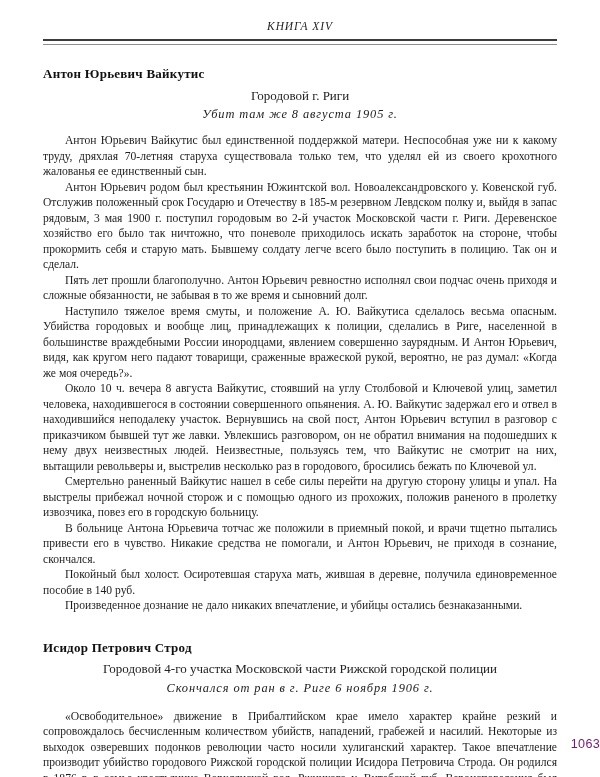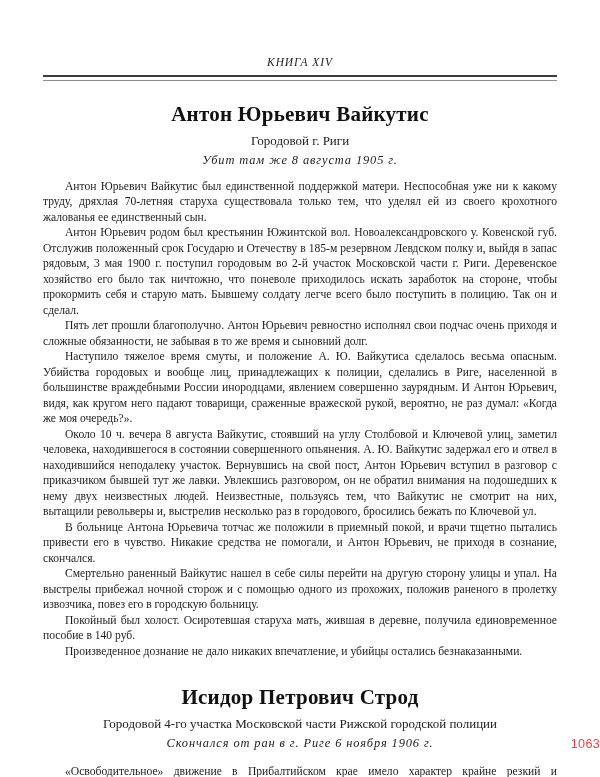--- a/index.html
+++ b/index.html
@@ -23,21 +23,21 @@
   .content {
     position: absolute;
     left: 43px;
     top: 0;
     width: 514px;
     height: 777px;
   }
 
   
   .running-header {
-    padding-top: 52px;
+    padding-top: 16px;
     text-align: center;
   }
   .running-header .header-title {
     font-style: italic;
     font-size: 11.5px;
     letter-spacing: 0.9px;
     color: #232323;
     line-height: 1;
     display: inline-block;
   }
@@ -48,23 +48,22 @@
     border-top: 2px solid #3c3c3c;
     border-bottom: 1px solid #8d8d8d;
     box-sizing: content-box;
   }
 
   
   .article { margin-top: 0; }
   .article.second { margin-top: 26px; }
 
   .article-title {
-    text-align: center;
     font-weight: bold;
-    font-size: 21px;
+    font-size: 13px;
     letter-spacing: 0.25px;
     margin-top: 21px;
     line-height: 1.2;
     color: #111111;
   }
   .article-subtitle {
     text-align: center;
     font-size: 13px;
     margin-top: 6px;
     line-height: 1.2;
@@ -95,21 +94,21 @@
     hyphens: manual;
   }
 
   
   .folio {
     position: absolute;
     right: 0;
     bottom: 26px;
     font-size: 12.6px;
     font-family: "Liberation Sans", "DejaVu Sans", sans-serif;
-    color: #ef4444;
+    color: #701a75;
     letter-spacing: 0.3px;
   }
 </style>
 </head>
 <body>
 
 <div class="page">
   <div class="content">
 
     <div class="running-header">
@@ -121,22 +120,22 @@
       <div class="article-title">Антон Юрьевич Вайкутис</div>
       <div class="article-subtitle">Городовой г. Риги</div>
       <div class="article-dateline">Убит там же 8 августа 1905 г.</div>
 
       <div class="body-block">
         <p class="para">Антон Юрьевич Вайкутис был единственной поддержкой матери. Неспособная уже ни к какому труду, дряхлая 70-летняя старуха существовала только тем, что уделял ей из своего крохотного жалованья ее единственный сын.</p>
         <p class="para">Антон Юрьевич родом был крестьянин Южинтской вол. Новоалександровского у. Ковенской губ. Отслужив положенный срок Государю и Отечеству в 185-м резервном Левдском полку и, выйдя в запас рядовым, 3 мая 1900 г. поступил городовым во 2-й участок Московской части г. Риги. Деревенское хозяйство его было так ничтожно, что поневоле приходилось искать заработок на стороне, чтобы прокормить себя и старую мать. Бывшему солдату легче всего было поступить в полицию. Так он и сделал.</p>
         <p class="para">Пять лет прошли благополучно. Антон Юрьевич ревностно исполнял свои подчас очень приходя и сложные обязанности, не забывая в то же время и сыновний долг.</p>
         <p class="para">Наступило тяжелое время смуты, и положение А. Ю. Вайкутиса сделалось весьма опасным. Убийства городовых и вообще лиц, принадлежащих к полиции, сделались в Риге, населенной в большинстве враждебными России инородцами, явлением совершенно заурядным. И Антон Юрьевич, видя, как кругом него падают товарищи, сраженные вражеской рукой, вероятно, не раз думал: «Когда же моя очередь?».</p>
         <p class="para">Около 10 ч. вечера 8 августа Вайкутис, стоявший на углу Столбовой и Ключевой улиц, заметил человека, находившегося в состоянии совершенного опьянения. А. Ю. Вайкутис задержал его и отвел в находившийся неподалеку участок. Вернувшись на свой пост, Антон Юрьевич вступил в разговор с приказчиком бывшей тут же лавки. Увлекшись разговором, он не обратил внимания на подошедших к нему двух неизвестных людей. Неизвестные, пользуясь тем, что Вайкутис не смотрит на них, вытащили револьверы и, выстрелив несколько раз в городового, бросились бежать по Ключевой ул.</p>
+        <p class="para">Смертельно раненный Вайкутис нашел в себе силы перейти на другую сторону улицы и упал. На выстрелы прибежал ночной сторож и с помощью одного из прохожих, положив раненого в пролетку извозчика, повез его в городскую больницу.</p>
         <p class="para">В больнице Антона Юрьевича тотчас же положили в приемный покой, и врачи тщетно пытались привести его в чувство. Никакие средства не помогали, и Антон Юрьевич, не приходя в сознание, скончался.</p>
-        <p class="para">Смертельно раненный Вайкутис нашел в себе силы перейти на другую сторону улицы и упал. На выстрелы прибежал ночной сторож и с помощью одного из прохожих, положив раненого в пролетку извозчика, повез его в городскую больницу.</p>
         <p class="para">Покойный был холост. Осиротевшая старуха мать, жившая в деревне, получила единовременное пособие в 140 руб.</p>
         <p class="para">Произведенное дознание не дало никаких впечатление, и убийцы остались безнаказанными.</p>
       </div>
     </div>
 
     <div class="article second">
       <div class="article-title">Исидор Петрович Строд</div>
       <div class="article-subtitle">Городовой 4-го участка Московской части Рижской городской полиции</div>
       <div class="article-dateline">Скончался от ран в г. Риге 6 ноября 1906 г.</div>
 

